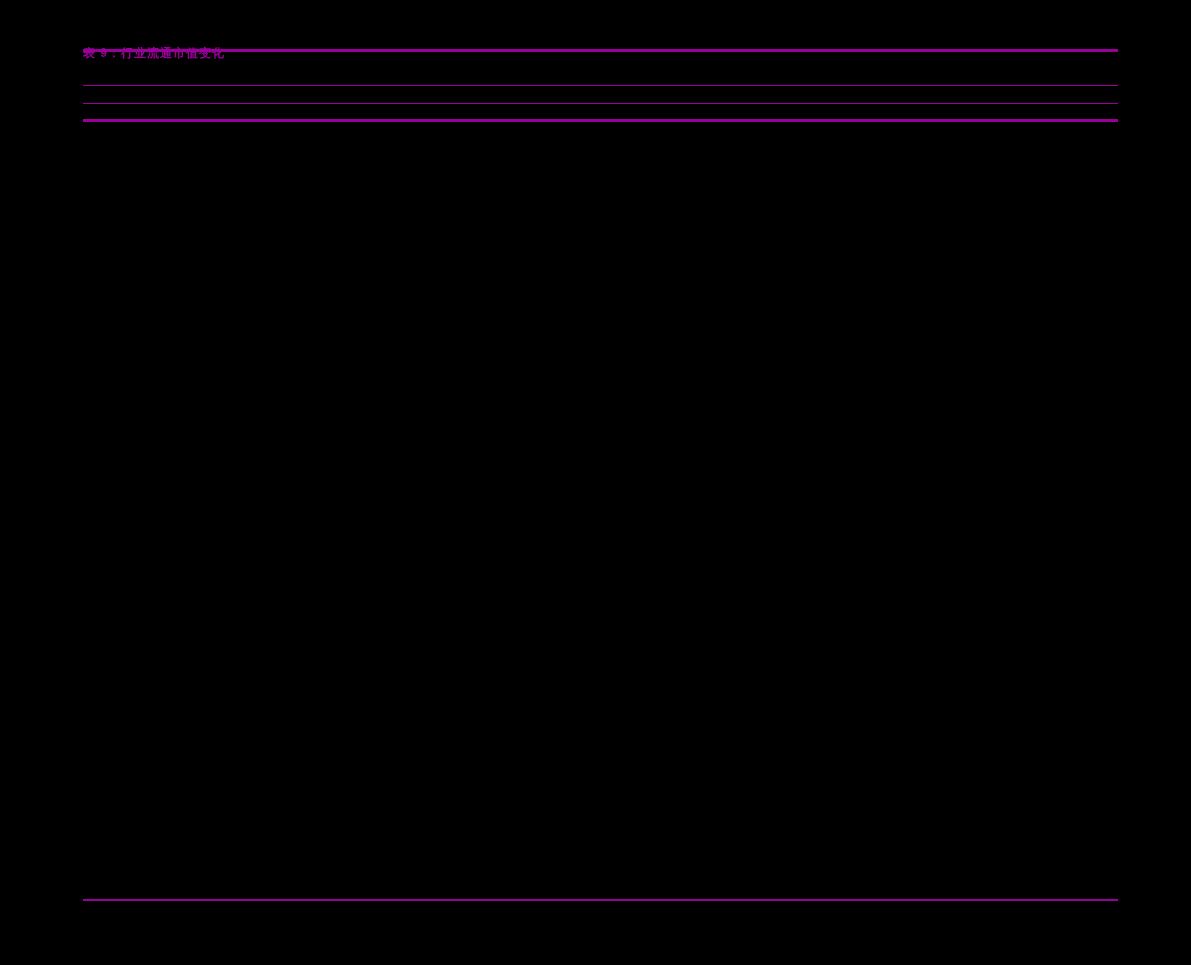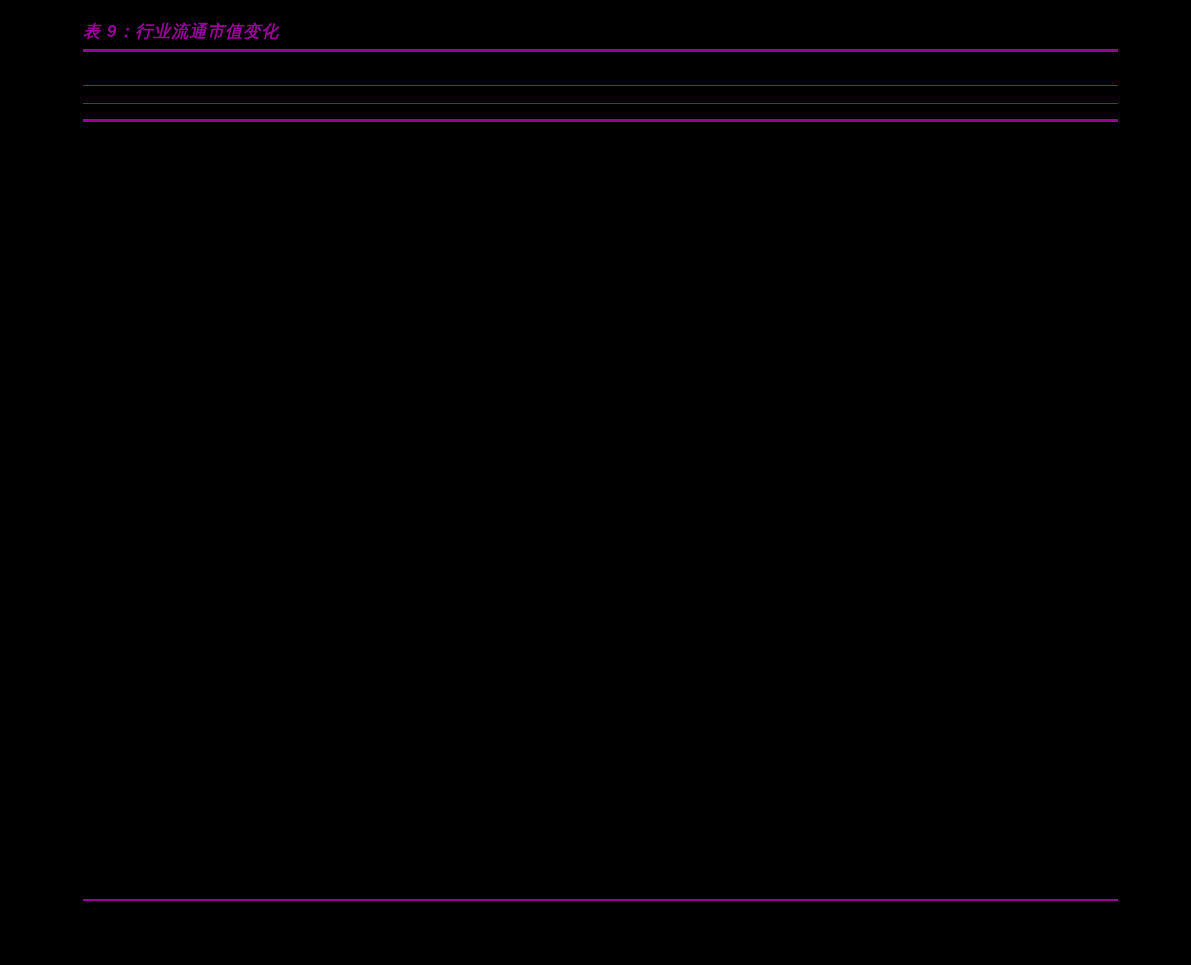--- a/index.html
+++ b/index.html
@@ -14,27 +14,26 @@
       overflow: hidden;
       font-family: "Liberation Sans", sans-serif;
     }
     .page {
       position: absolute;
       inset: 0;
     }
     .table-caption {
       position: absolute;
       left: 83px;
-      top: 20px;
-      font-size: 17px;
+      top: 45px;
+      font-size: 12px;
       font-weight: bold;
       letter-spacing: 1px;
       color: var(--accent, #990099);
       white-space: nowrap;
-      font-style: italic;
     }
     .rule {
       position: absolute;
       left: 83px;
       width: 1035px;
       background: var(--accent, #990099);
     }
     .rule-thick { height: 3px; }
     .rule-thin  { height: 1px; }
     .rule-top      { top: 49px; }

